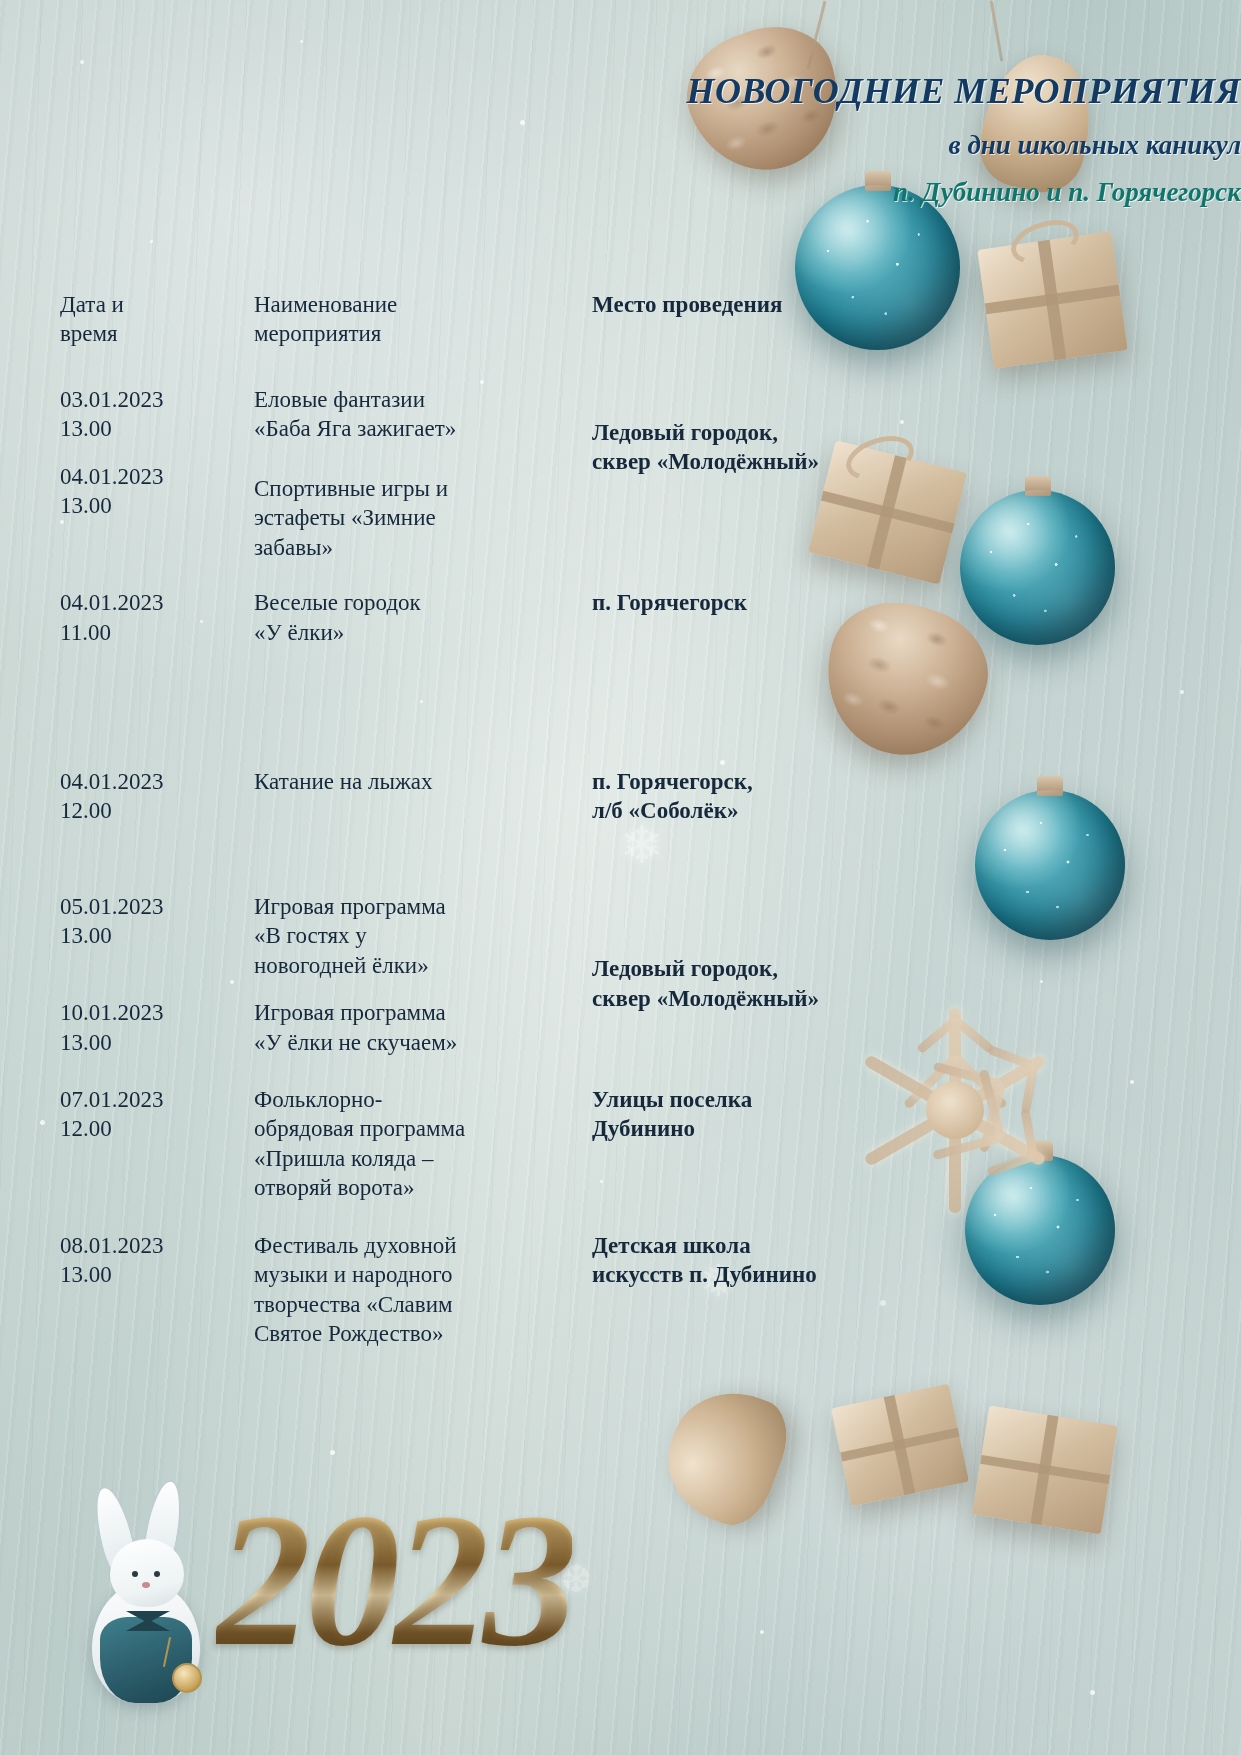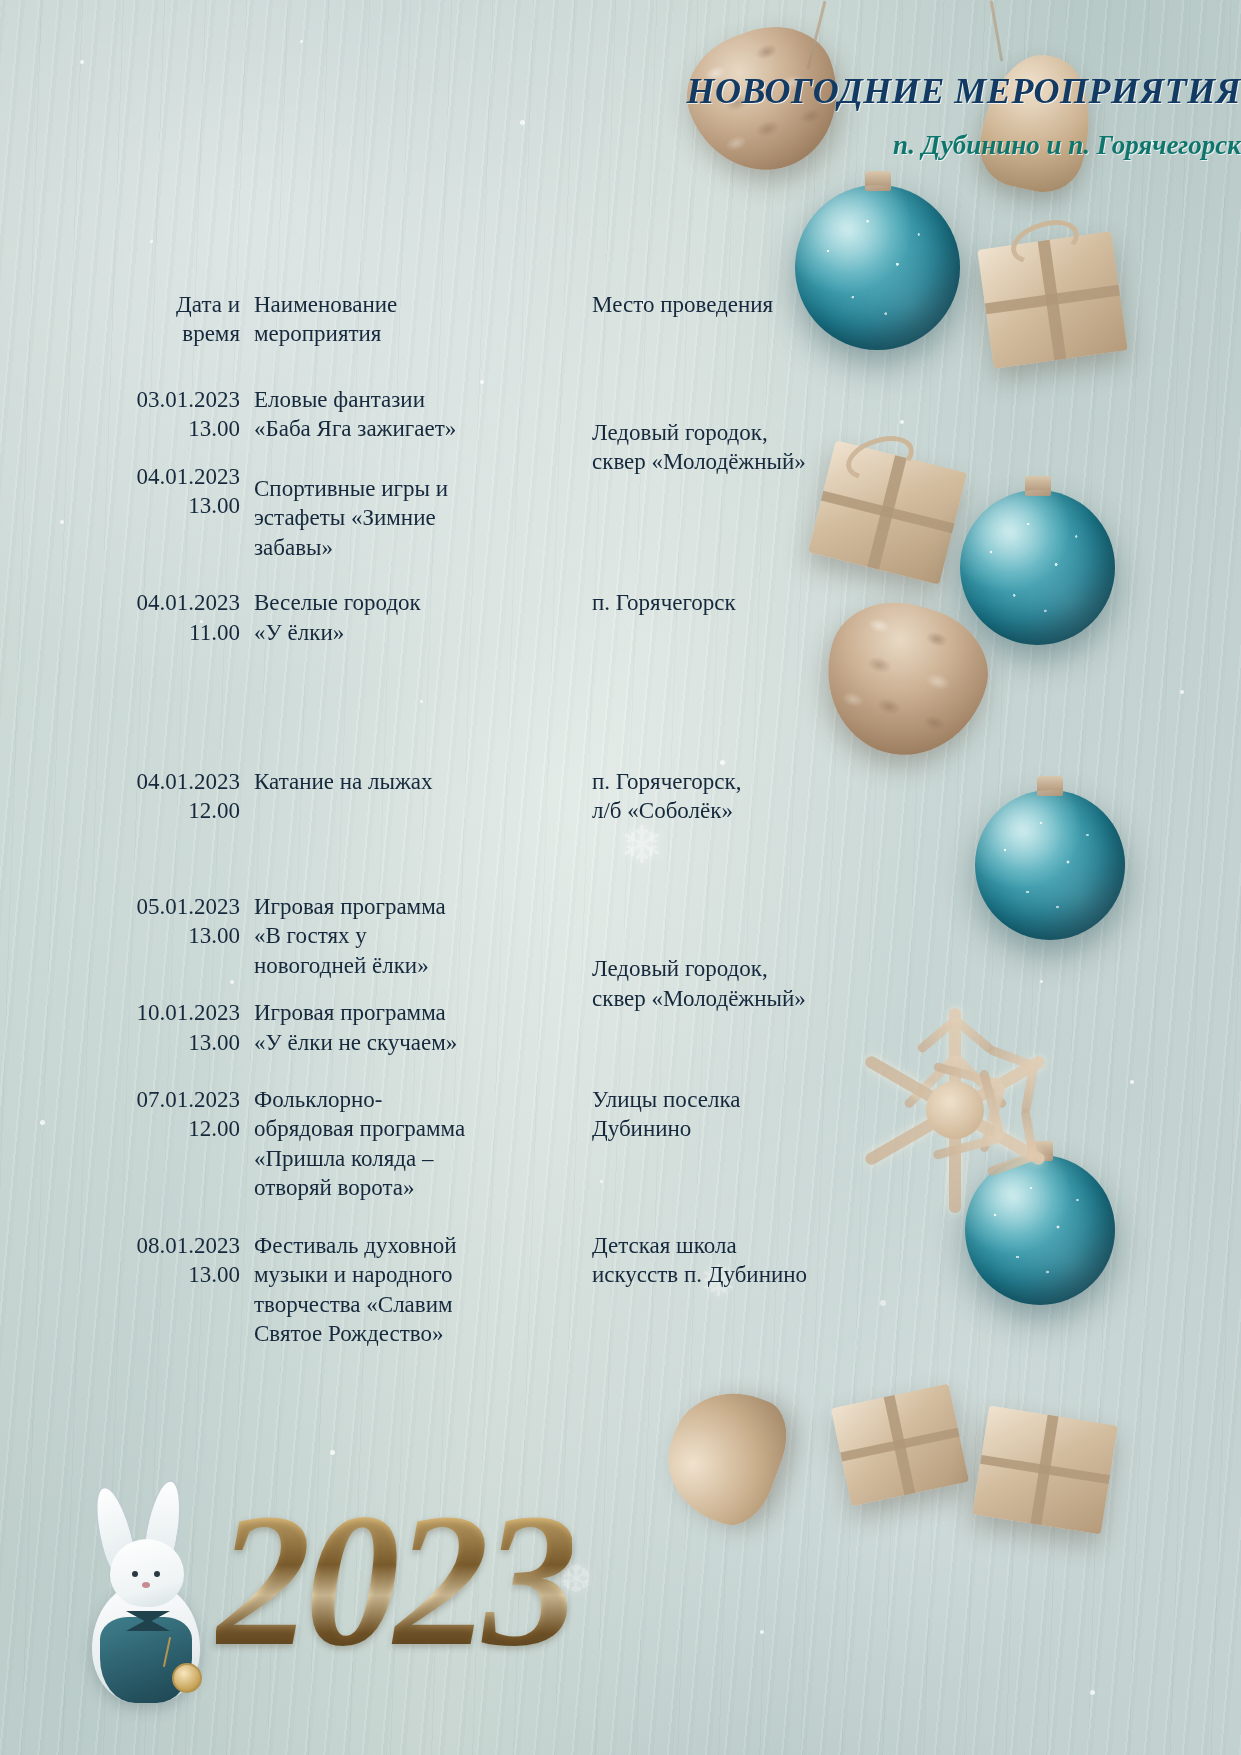--- a/index.html
+++ b/index.html
@@ -259,33 +259,34 @@
     font-size: 23px;
     line-height: 1.28;
   }
   .row {
     display: flex;
     align-items: flex-start;
   }
   .col-date {
     width: 180px;
     flex: 0 0 180px;
-    text-align: right;
+    text-align: left;
     white-space: pre-line;
   }
   .col-name {
     width: 300px;
     flex: 0 0 300px;
     padding-left: 14px;
     white-space: pre-line;
   }
   .col-place {
     flex: 1 1 auto;
     padding-left: 38px;
     white-space: pre-line;
+    font-weight: bold;
   }
   .head-row {
     margin-bottom: 36px;
   }
   .head-row .col-date,
   .head-row .col-name,
   .head-row .col-place { font-size: 23px; }
 
   
   .logo-2023 {
@@ -493,20 +494,21 @@
     <i style="left:330px; top:1450px;width:5px;  height:5px;"></i>
     <i style="left:760px; top:1630px;width:4px;  height:4px;"></i>
     <i style="left:1090px;top:1690px;width:5px;  height:5px;"></i>
     <i style="left:480px; top:380px; width:4px;  height:4px;"></i>
     <i style="left:200px; top:620px; width:3px;  height:3px;"></i>
     <i style="left:1040px;top:980px; width:3px;  height:3px;"></i>
   </div>
 
   <div class="header">
     <h1 class="title-main">НОВОГОДНИЕ МЕРОПРИЯТИЯ</h1>
+    <div class="title-sub1">в дни школьных каникул</div>
     <div class="title-sub2">п. Дубинино и п. Горячегорск</div>
   </div>
 
   <div class="schedule">
 
     <div class="row head-row">
       <div class="col-date">Дата и
 время</div>
       <div class="col-name">Наименование
 мероприятия</div>

